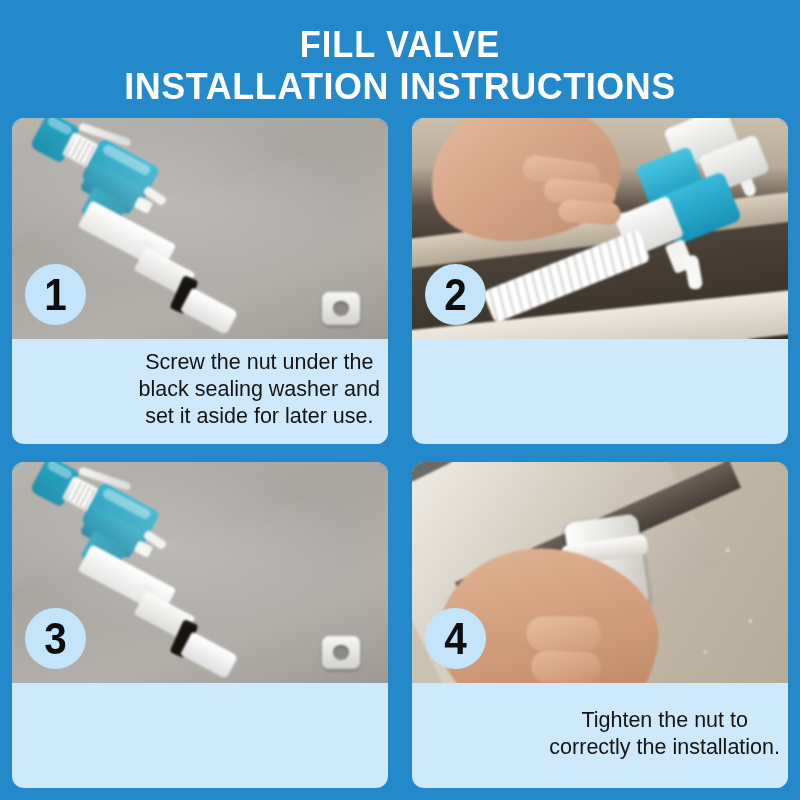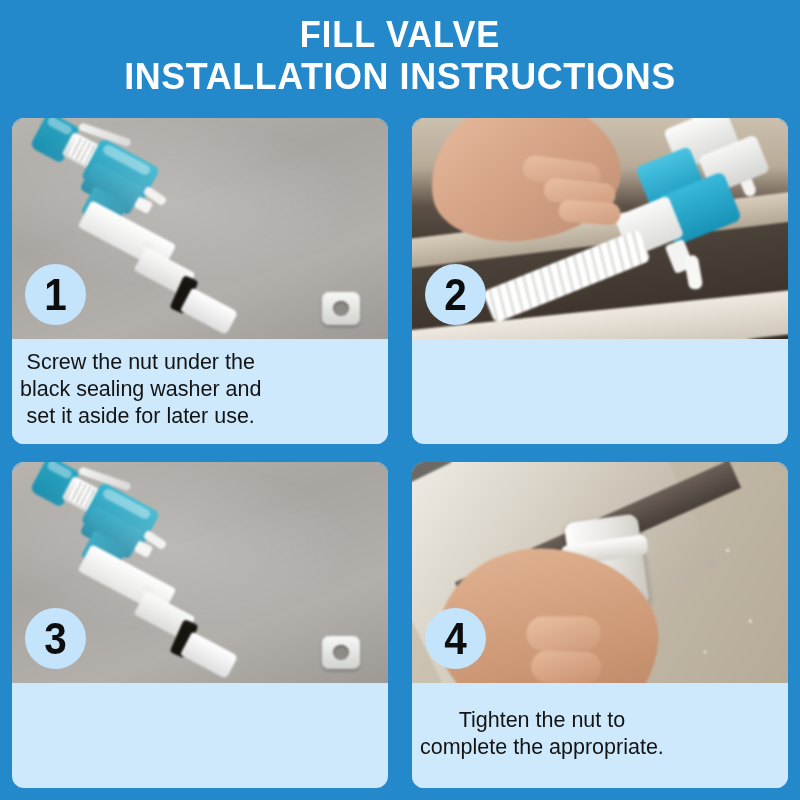--- a/index.html
+++ b/index.html
@@ -12,21 +12,21 @@
 
   body {
     background: #2489ca;
     font-family: "Liberation Sans", sans-serif;
     position: relative;
   }
 
   
   .title-block {
     width: 800px;
-    padding-top: 14px;
+    padding-top: 24px;
     text-align: center;
   }
   .title-line {
     color: #ffffff;
     font-weight: bold;
     font-size: 37px;
     line-height: 42px;
     letter-spacing: 1.0px;
     text-transform: uppercase;
     transform: scaleX(0.93);
@@ -248,23 +248,24 @@
     line-height: 45px;
     transform: scaleX(0.9);
   }
 
   
   .caption {
     flex: 1;
     background: #cde9fb;
     display: flex;
     align-items: center;
-    justify-content: flex-start;
+    justify-content: flex-end;
     text-align: center;
     padding: 2px 8px 6px;
+    margin-left: 48px;
   }
   .caption p {
     color: #141414;
     font-size: 21.5px;
     line-height: 27px;
     font-weight: 500;
     white-space: pre-line;
   }
   .caption.c3 p { font-size: 20.5px; letter-spacing: -0.2px; }
 </style>
@@ -377,17 +378,17 @@
         <div class="f4a"></div>
         <div class="f4b"></div>
       </div>
       <div class="blurlayer"></div>
       <div class="badge">
         <span>4</span>
       </div>
     </div>
     <div class="caption">
       <p>Tighten the nut to
-complete the appropriate.</p>
+correctly the installation.</p>
     </div>
   </div>
 
 </div>
 
 </body></html>

